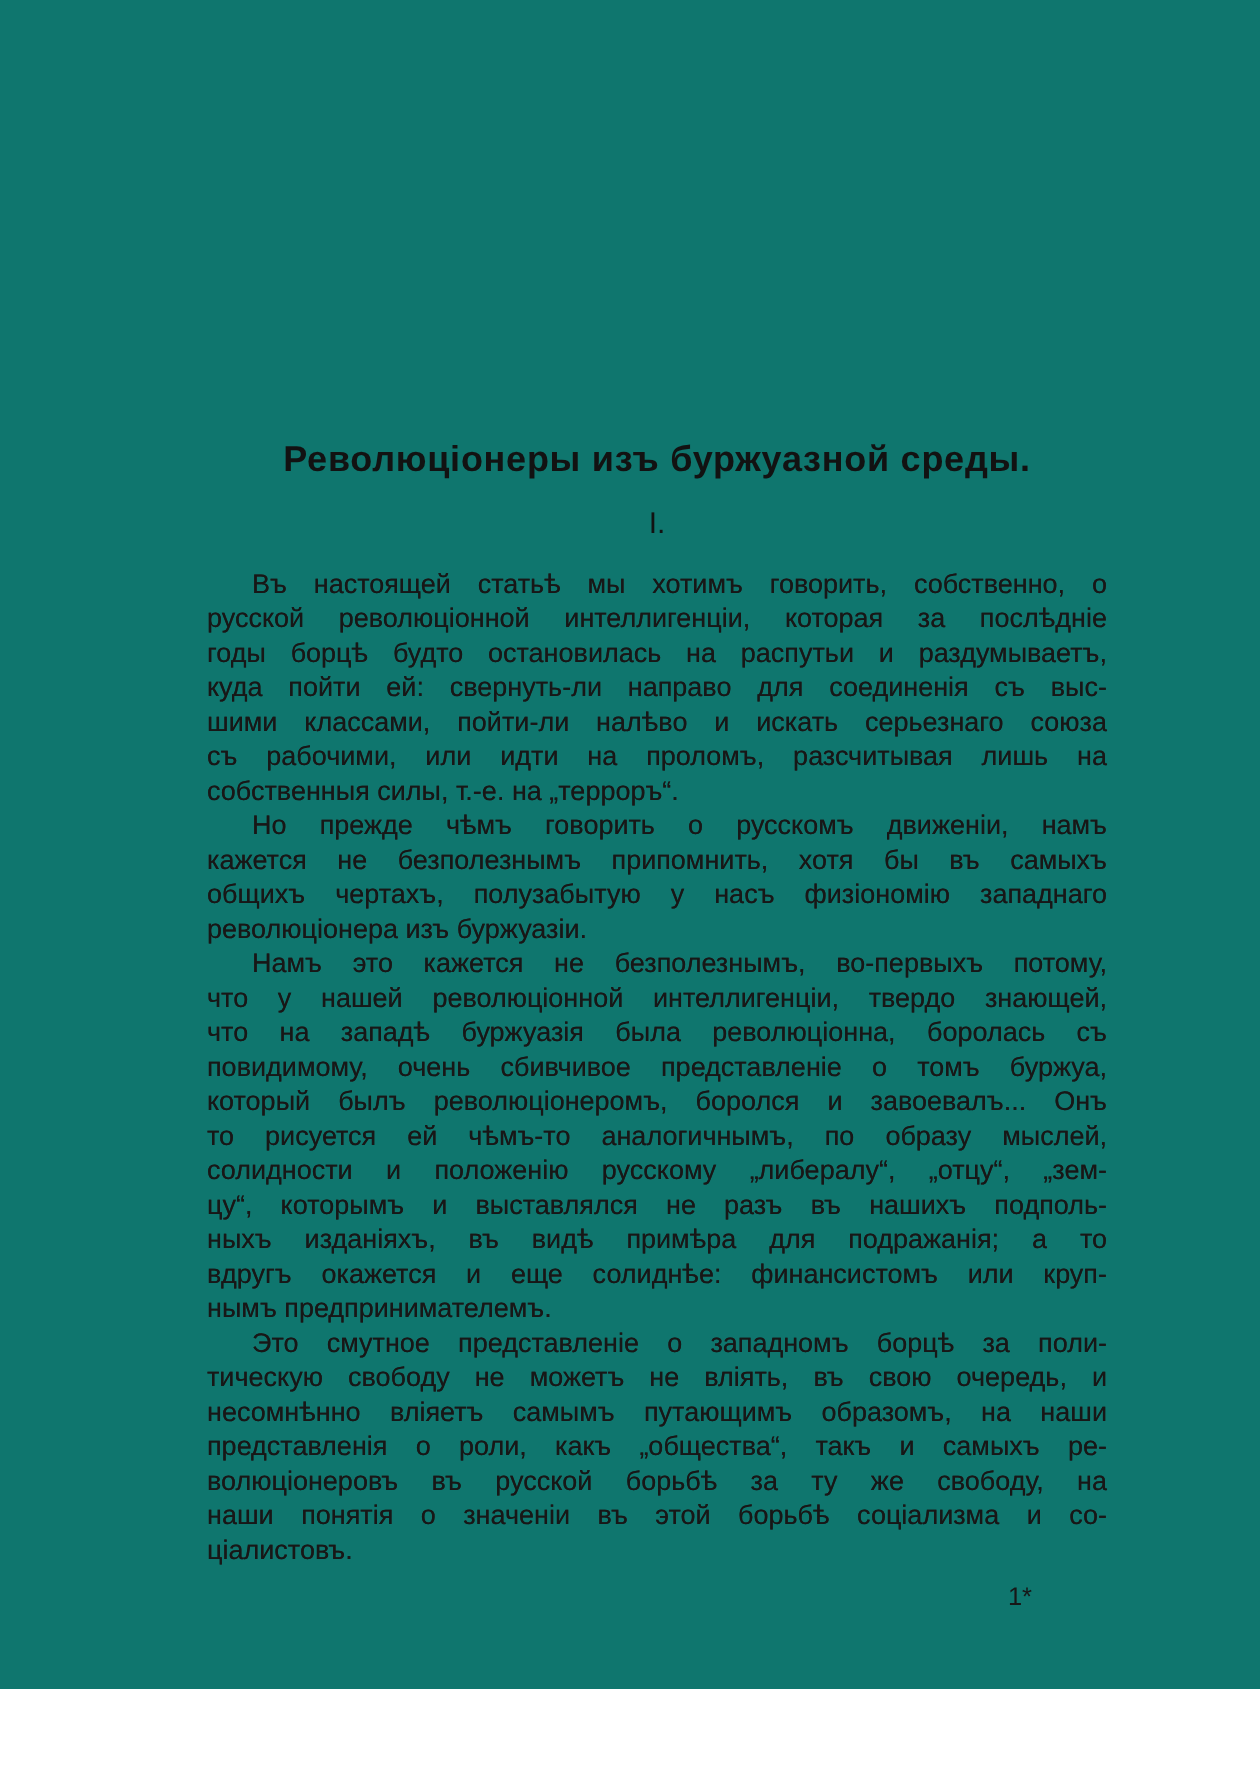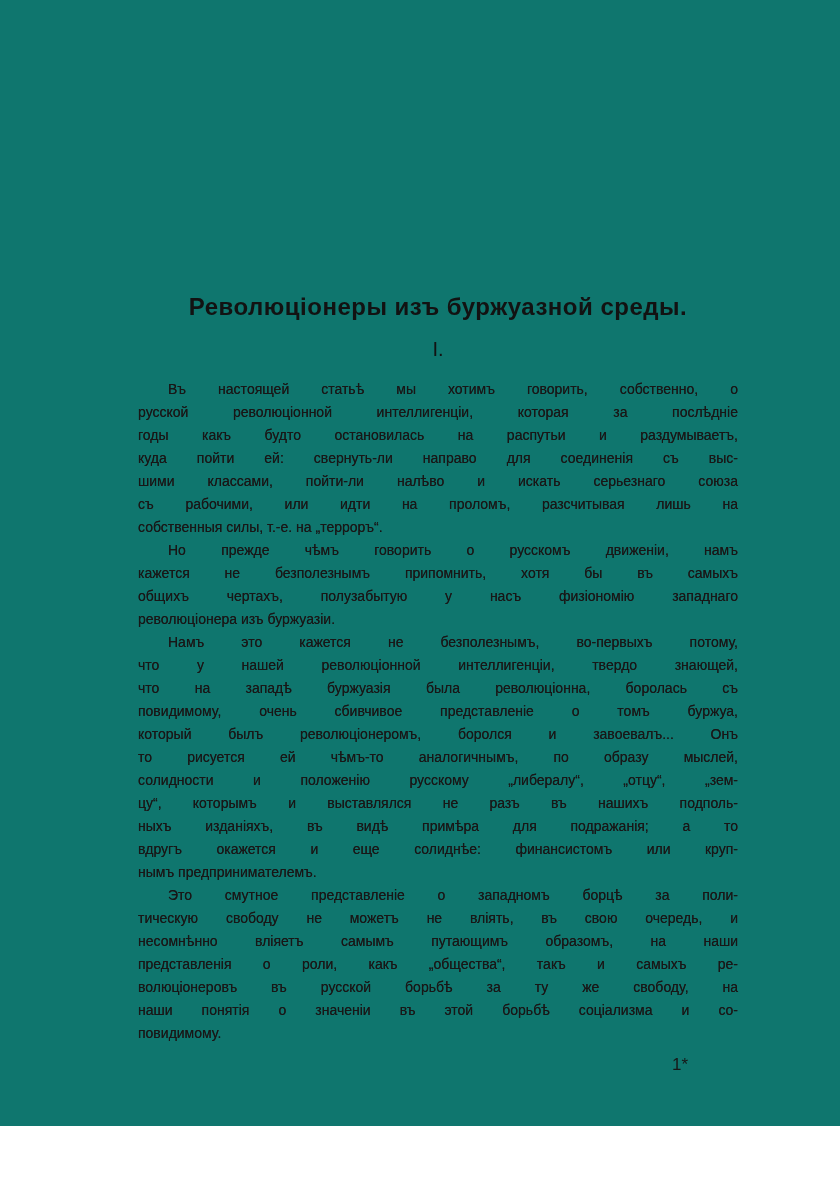--- a/index.html
+++ b/index.html
@@ -23,21 +23,21 @@
   }
   .section-num{
     font-size:20px;
     text-align:center;
     margin-top:15px;
     line-height:24px;
     color:#121212;
   }
   .bodytext{
     margin-top:17px;
-    font-size:14px;
+    font-size:18px;
     line-height:23px;
     text-shadow:0 0 .4px #222;
   }
   .para{margin:0;padding:0;}
   .line{
     text-align:justify;
     text-align-last:justify;
   }
   .line.first{text-indent:30px;}
   .line.last{text-align:right;text-align-last:left;}
@@ -57,21 +57,21 @@
 <div class="page">
   <div class="col">
     <h1 class="title">Революціонеры изъ буржуазной среды.</h1>
     <div class="section-num">I.</div>
 
     <div class="bodytext">
 
       <div class="para">
         <div class="line first">Въ настоящей статьѣ мы хотимъ говорить, собственно, о</div>
         <div class="line">русской революціонной интеллигенціи, которая за послѣдніе</div>
-        <div class="line">годы какъ будто остановилась на распутьи и раздумываетъ,</div>
+        <div class="line">годы борцѣ будто остановилась на распутьи и раздумываетъ,</div>
         <div class="line">куда пойти ей: свернуть-ли направо для соединенія съ выс-</div>
         <div class="line">шими классами, пойти-ли налѣво и искать серьезнаго союза</div>
         <div class="line">съ рабочими, или идти на проломъ,  разсчитывая лишь на</div>
         <div class="line last">собственныя силы, т.-е. на „терроръ“.</div>
       </div>
 
       <div class="para">
         <div class="line first">Но прежде чѣмъ  говорить о русскомъ  движеніи, намъ</div>
         <div class="line">кажется не безполезнымъ припомнить,  хотя бы  въ  самыхъ</div>
         <div class="line">общихъ чертахъ, полузабытую у насъ физіономію западнаго</div>
@@ -92,20 +92,20 @@
         <div class="line last">нымъ предпринимателемъ.</div>
       </div>
 
       <div class="para">
         <div class="line first">Это смутное представленіе о западномъ  борцѣ за поли-</div>
         <div class="line">тическую свободу не можетъ не вліять, въ свою очередь, и</div>
         <div class="line">несомнѣнно вліяетъ самымъ путающимъ образомъ, на наши</div>
         <div class="line">представленія о роли, какъ „общества“, такъ и самыхъ ре-</div>
         <div class="line">волюціонеровъ  въ русской  борьбѣ  за ту же  свободу,  на</div>
         <div class="line">наши понятія о значеніи въ этой  борьбѣ  соціализма и со-</div>
-        <div class="line last">повидимому.</div>
+        <div class="line last">ціалистовъ.</div>
       </div>
 
     </div>
   </div>
 
   <div class="sig">1*</div>
 </div>
 
 </body></html>

